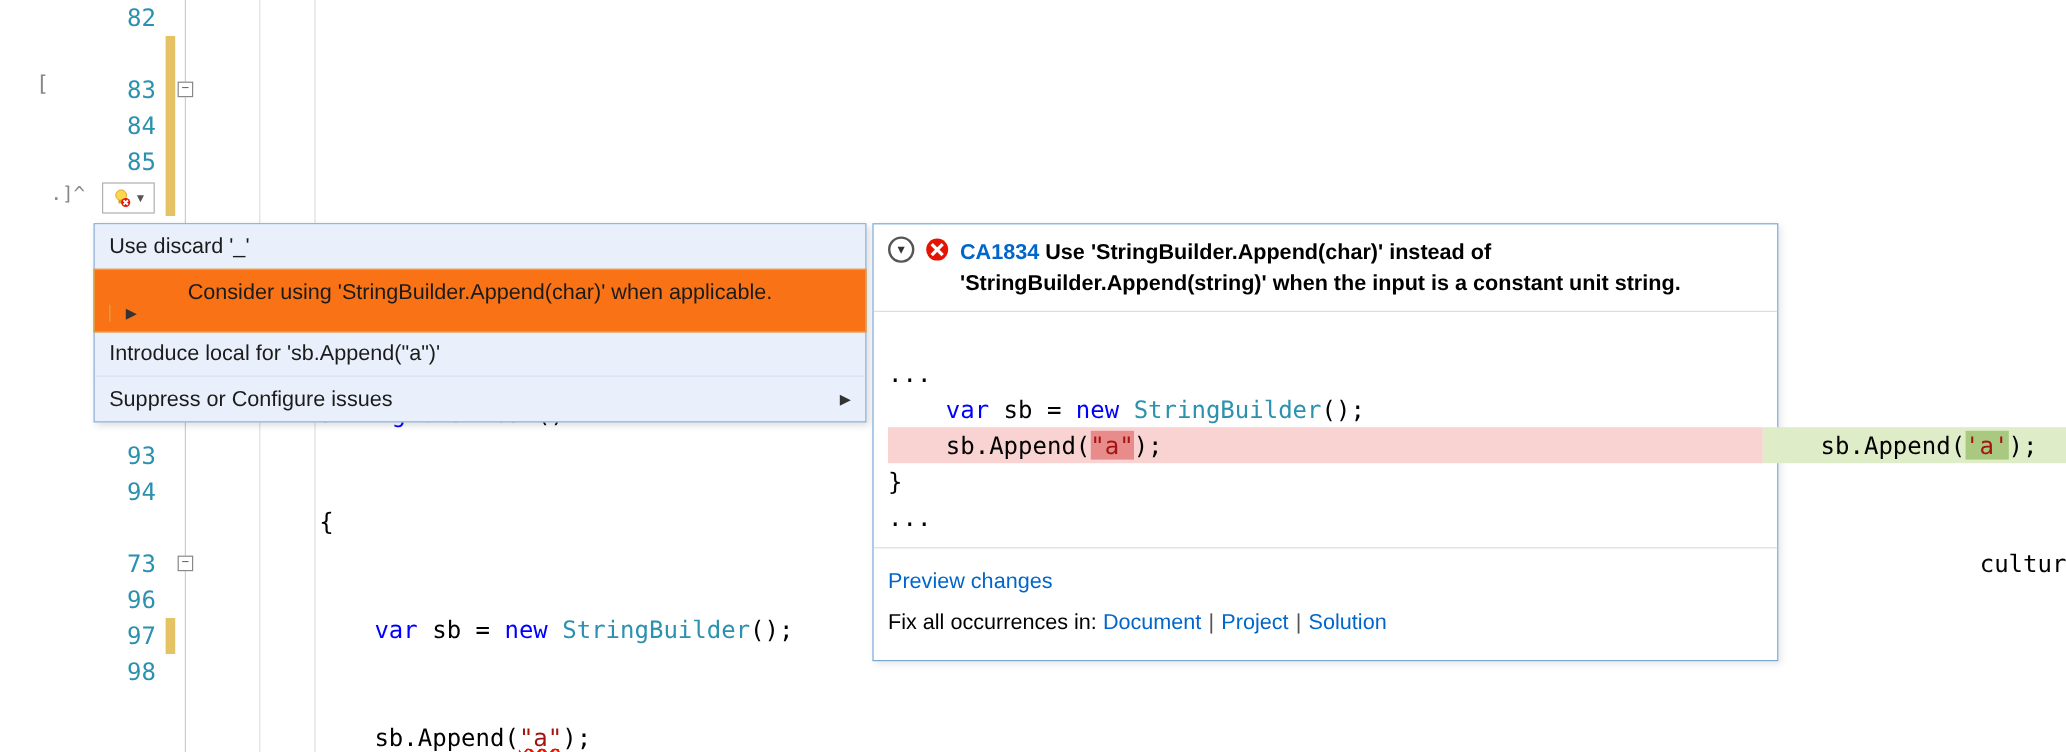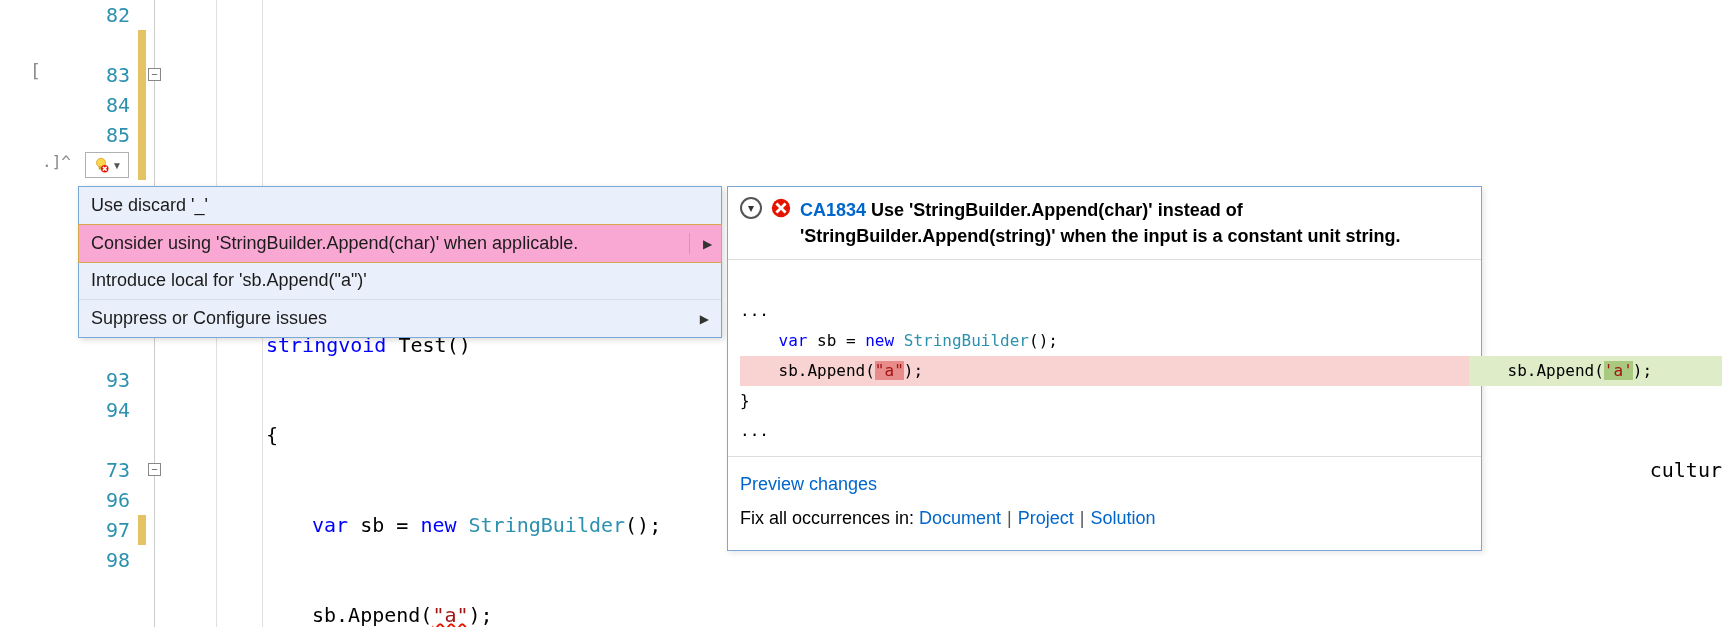--- a/index.html
+++ b/index.html
@@ -127,24 +127,25 @@
     color: #1b1b1b;
     cursor: pointer;
     border-bottom: 1px solid #d5dfef;
     display: flex;
     justify-content: space-between;
     align-items: center;
     background: #eaf0fb;
   }
   .qa-item:last-child { border-bottom: none; }
   .qa-item.selected {
-    background: #f9a8d4;
+    background: #f97316;
     border: 1px solid #d4a84b;
     margin: -1px;
     position: relative;
+    flex-direction: column;
   }
   .qa-item.selected .expand-cell {
     border-left: 1px solid #d4a84b;
     width: 28px;
     text-align: center;
     margin-right: -8px;
     align-self: stretch;
     display: flex;
     align-items: center;
     justify-content: center;
@@ -179,21 +180,21 @@
     cursor: pointer;
   }
   .preview-header .err {
     width: 22px; height: 22px;
     flex-shrink: 0;
   }
   .preview-header .msg { line-height: 1.45; font-weight: bold; }
   .preview-header .rule { color: #0066cc; }
   .preview-code {
     font-family: Consolas, monospace;
-    font-size: 16px;
+    font-size: 20px;
     line-height: 30px;
     padding: 6px 12px 10px 12px;
     white-space: pre;
     border-bottom: 1px solid #ddd;
   }
   .diff-del { background: #f9d2d2; display: inline-block; width: 100%; }
   .diff-add { background: #dfecc8; display: inline-block; width: 100%; }
   .hl-del { background: #e78b8b; }
   .hl-add { background: #a8c97f; }
   .preview-footer {

